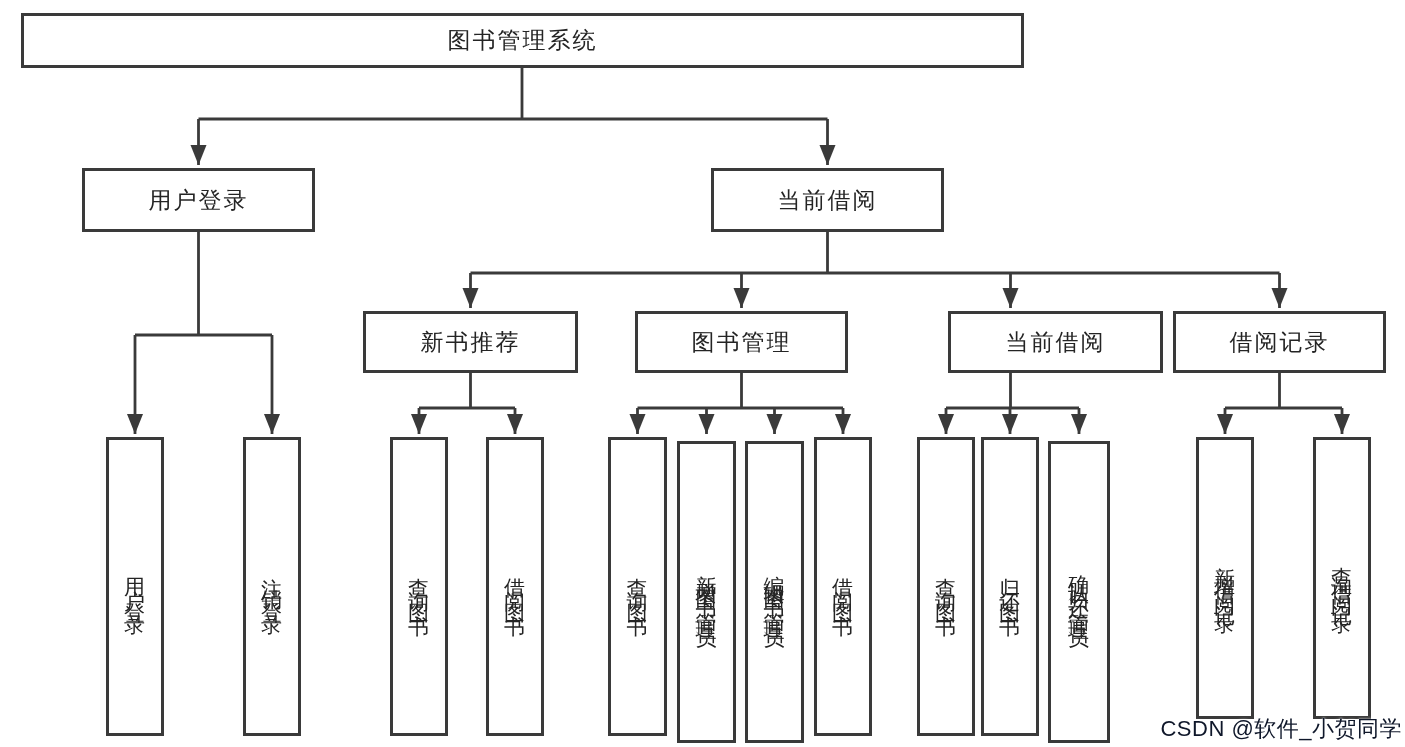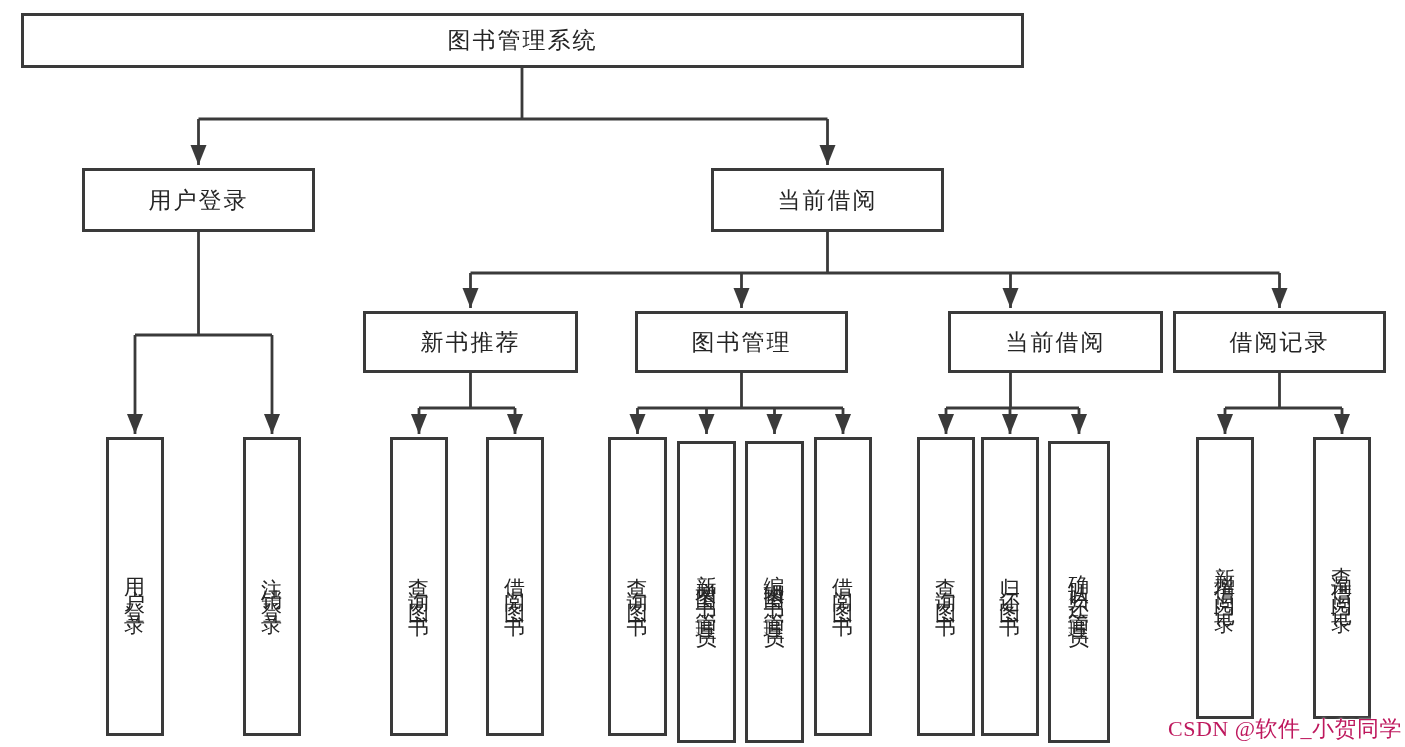--- a/index.html
+++ b/index.html
@@ -15,23 +15,22 @@
     display:flex;align-items:center;justify-content:center;
     text-align:center;white-space:nowrap;z-index:2;
   }
   .h-node{font-size:23px;letter-spacing:2px;}
   .v-node{writing-mode:vertical-rl;text-orientation:mixed;font-size:21px;line-height:1;}
   .sp4{letter-spacing:0.60em;}
   .sp6{letter-spacing:0.45em;}
   .sp9{letter-spacing:0.36em;}
   .watermark{
     position:absolute;right:3px;bottom:3px;z-index:5;
-    font-size:22px;letter-spacing:0.5px;color:#be185d;
+    font-size:22px;letter-spacing:0.5px;color:#0f172a;
     text-shadow:0 0 3px rgba(255,255,255,0.95),0 0 1px rgba(255,255,255,0.9);
-    font-family:Liberation Serif, serif;
   }
 </style>
 </head>
 <body>
 
 <div id="stage">
 
   <svg id="wires" viewBox="0 0 1405 747" xmlns="http://www.w3.org/2000/svg">
     <defs>
       <marker id="arrowhead" markerUnits="userSpaceOnUse" markerWidth="22" markerHeight="18" refX="20" refY="8" orient="auto">

